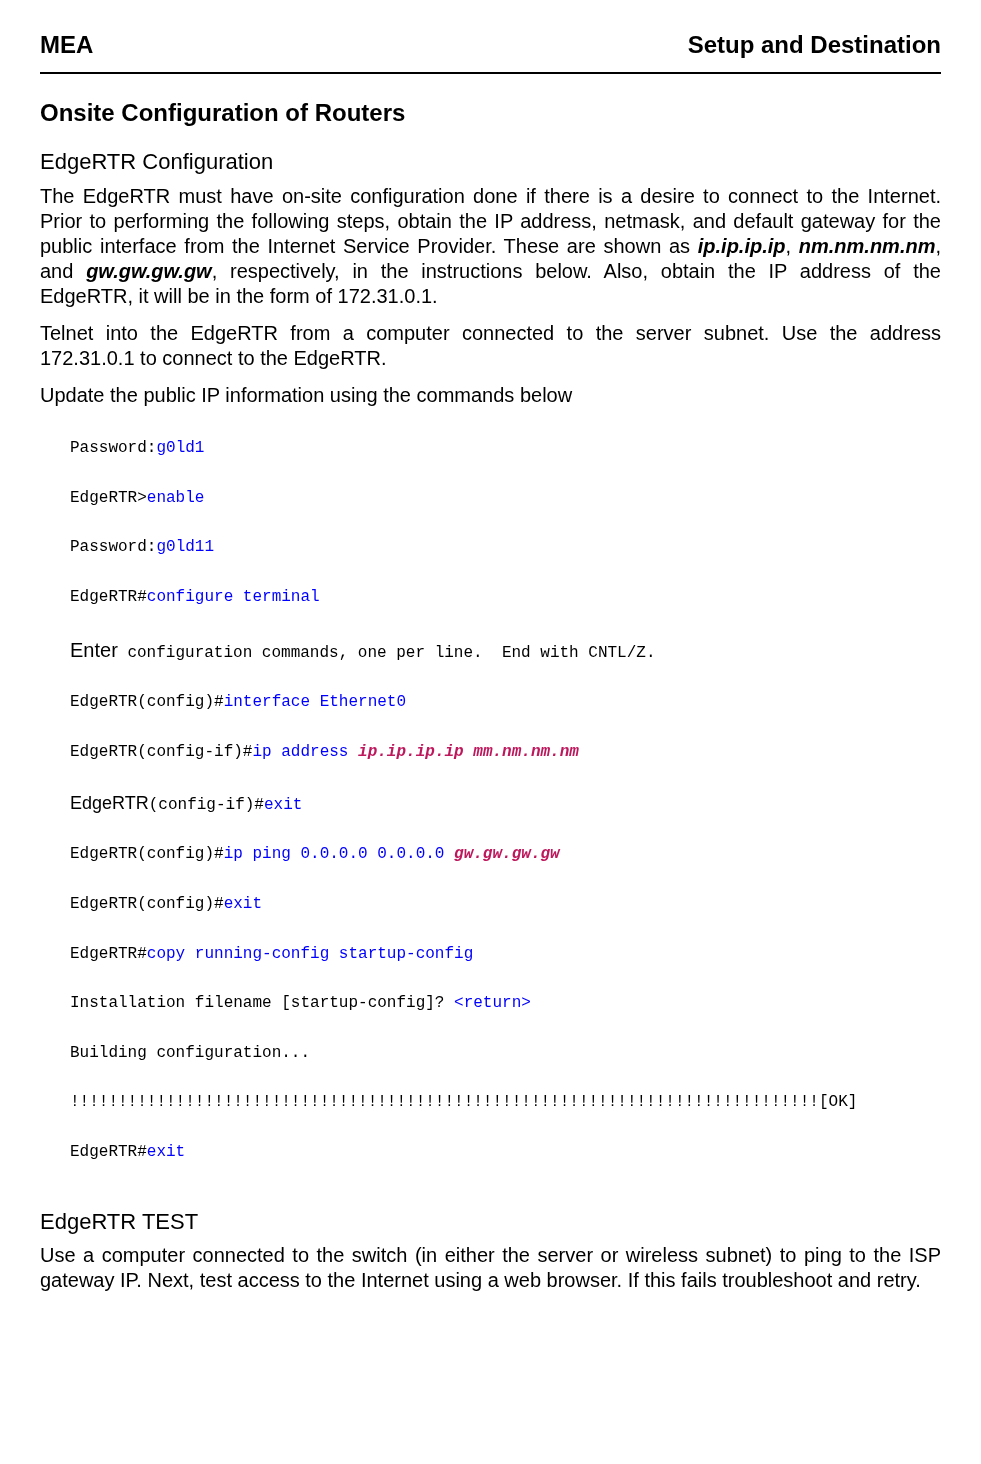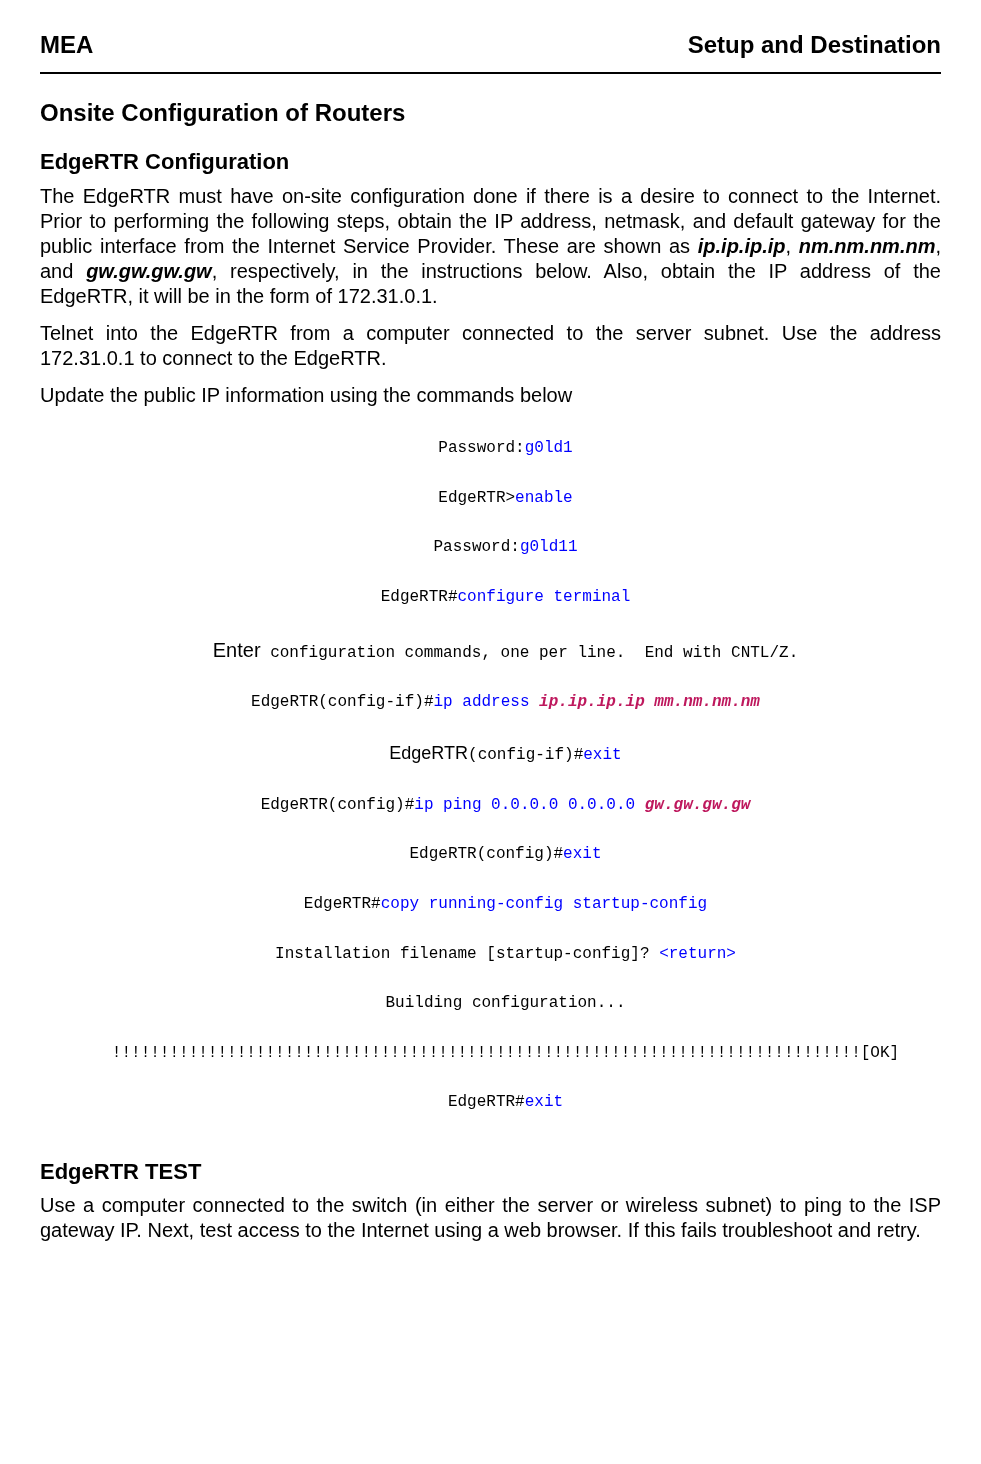--- a/index.html
+++ b/index.html
@@ -22,39 +22,38 @@
       border-top: 2px solid #000;
       margin: 0 0 24px 0;
     }
     h1.main-title {
       font-size: 24px;
       font-weight: bold;
       margin: 0 0 20px 0;
     }
     h2.subsection {
       font-size: 22px;
-      font-weight: bold;
+      font-weight: normal;
       margin: 0 0 8px 0;
     }
     p.body-text {
       margin: 0 0 12px 0;
       text-align: justify;
     }
     .bold-ital {
       font-weight: bold;
       font-style: italic;
     }
     .code-block {
       margin: 4px 0 18px 30px;
       font-family: "Courier New", Courier, monospace;
       font-size: 16px;
       line-height: 1.55;
       white-space: pre;
       overflow: hidden;
-      text-align: center;
     }
     .code-line {
       display: block;
     }
     .cmd {
       color: #0000ff;
     }
     .cmd-ital {
       color: #be185d;
       font-style: italic;
@@ -89,20 +88,21 @@
 <p class="body-text">Telnet into the EdgeRTR from a computer connected to the server subnet. Use the address 172.31.0.1 to connect to the EdgeRTR.</p>
 
 <p class="body-text" style="margin-bottom:2px;">Update the public IP information using the commands below</p>
 
 <div class="code-block">
 <span class="code-line"><span>Password:</span><span class="cmd">g0ld1</span></span>
 <span class="code-line"><span>EdgeRTR&gt;</span><span class="cmd">enable</span></span>
 <span class="code-line"><span>Password:</span><span class="cmd">g0ld11</span></span>
 <span class="code-line"><span>EdgeRTR#</span><span class="cmd">configure terminal</span></span>
 <span class="code-line"><span class="enter-word">Enter</span><span> configuration commands, one per line.  End with CNTL/Z.</span></span>
+<span class="code-line"><span>EdgeRTR(config)#</span><span class="cmd">interface Ethernet0</span></span>
 <span class="code-line"><span>EdgeRTR(config-if)#</span><span class="cmd">ip address </span><span class="cmd-ital">ip.ip.ip.ip mm.nm.nm.nm</span></span>
 <span class="code-line"><span class="edgertr-word">EdgeRTR</span><span>(config-if)#</span><span class="cmd">exit</span></span>
 <span class="code-line"><span>EdgeRTR(config)#</span><span class="cmd">ip ping 0.0.0.0 0.0.0.0 </span><span class="cmd-ital">gw.gw.gw.gw</span></span>
 <span class="code-line"><span>EdgeRTR(config)#</span><span class="cmd">exit</span></span>
 <span class="code-line"><span>EdgeRTR#</span><span class="cmd">copy running-config startup-config</span></span>
 <span class="code-line"><span>Installation filename [startup-config]? </span><span class="cmd">&lt;return&gt;</span></span>
 <span class="code-line"><span>Building configuration...</span></span>
 <span class="code-line"><span>!!!!!!!!!!!!!!!!!!!!!!!!!!!!!!!!!!!!!!!!!!!!!!!!!!!!!!!!!!!!!!!!!!!!!!!!!!!!!![OK]</span></span>
 <span class="code-line"><span>EdgeRTR#</span><span class="cmd">exit</span></span>
 </div>

